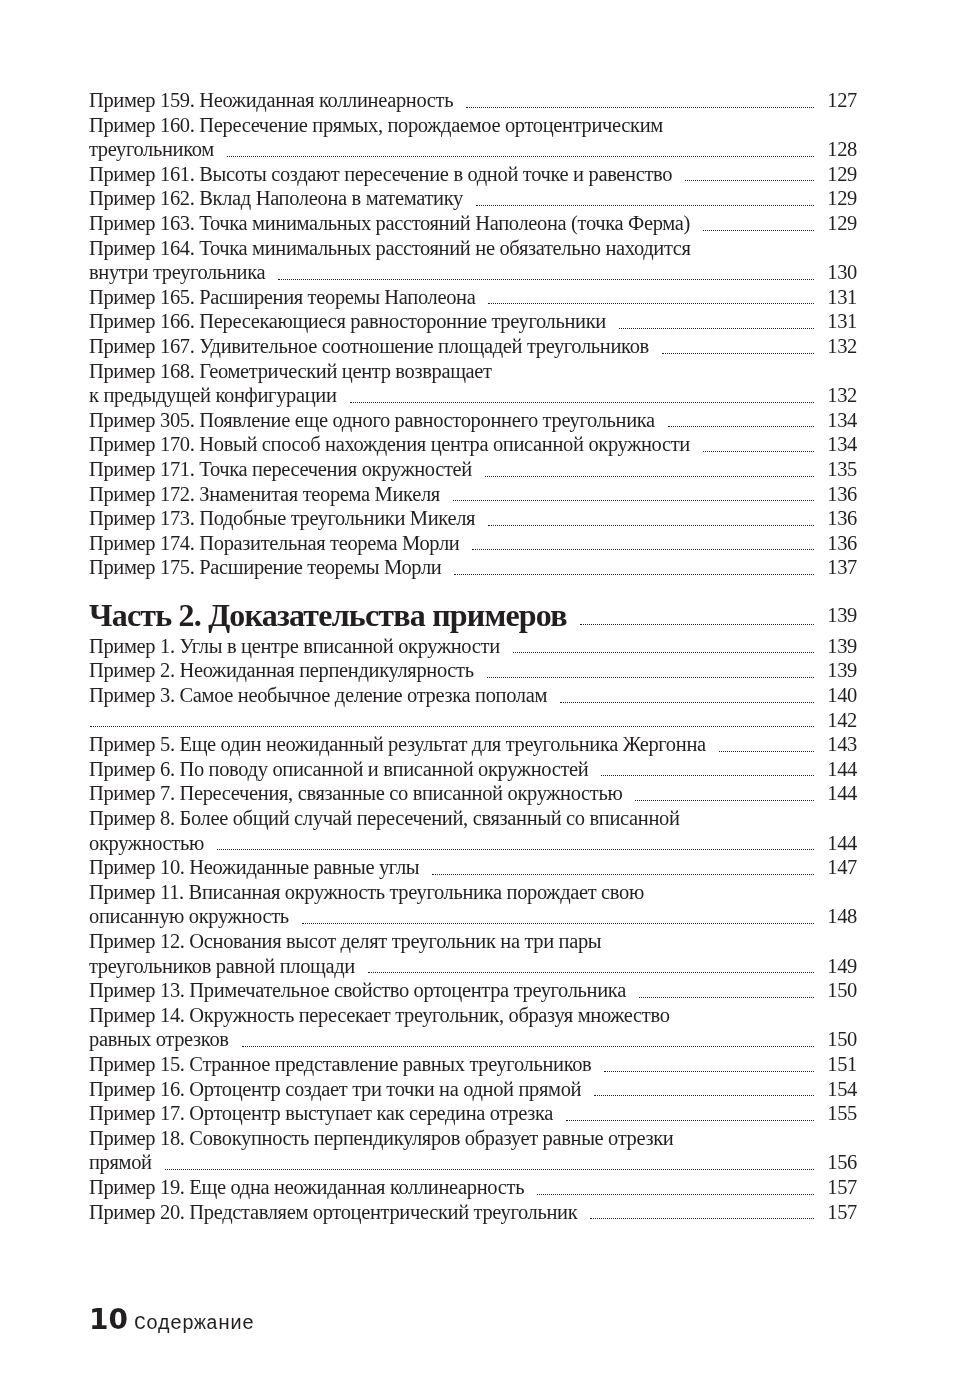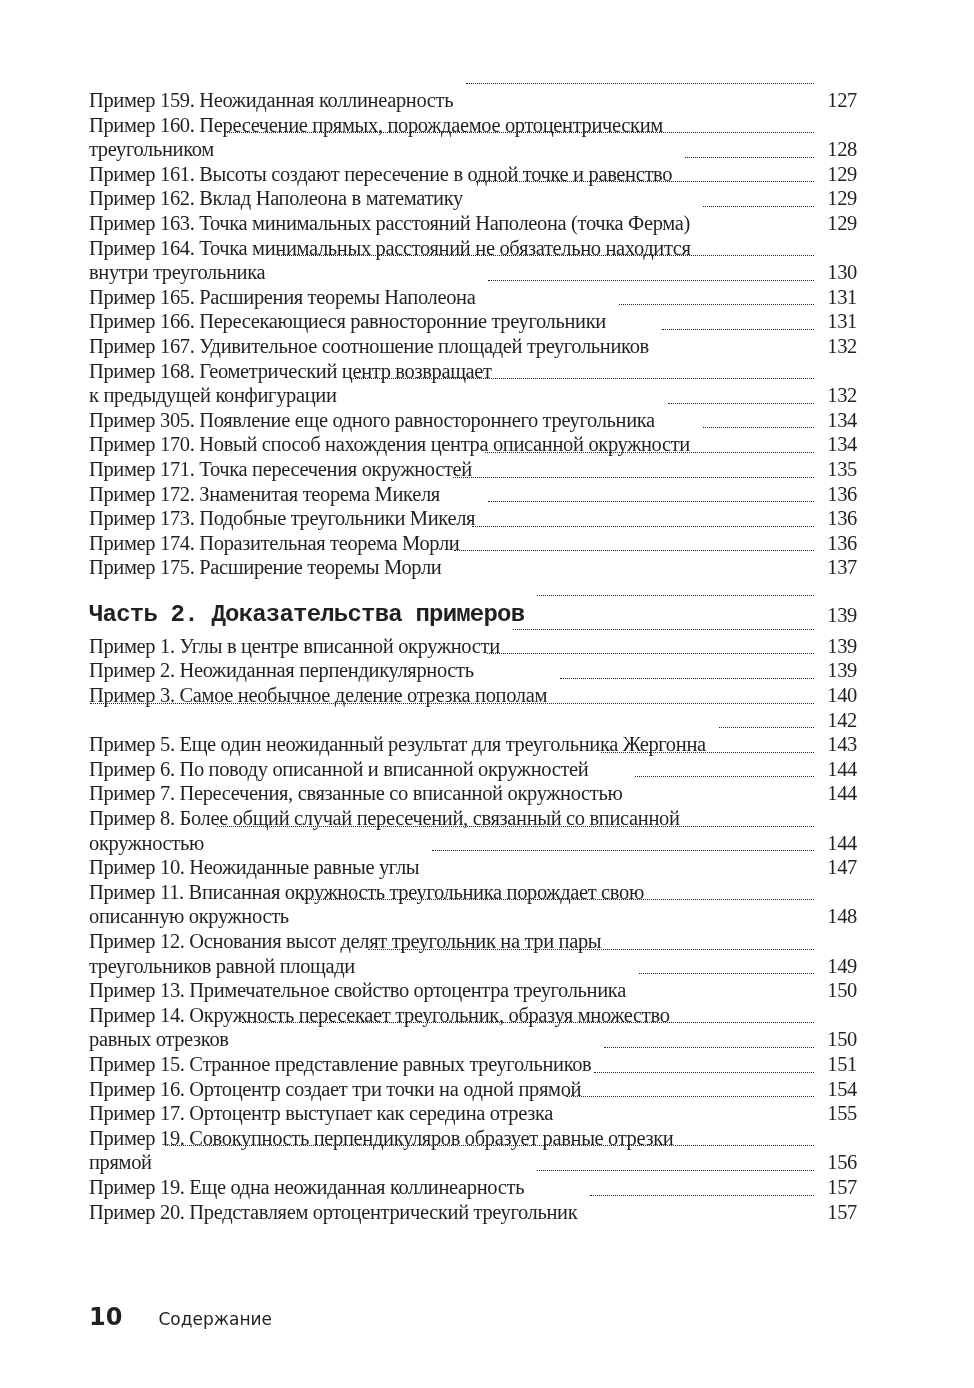--- a/index.html
+++ b/index.html
@@ -1,29 +1,29 @@
 <!DOCTYPE html>
 <html><head>
 <meta charset="utf-8">
 <style>
   html, body { margin: 0; padding: 0; background: #ffffff; }
   body { width: 974px; height: 1388px; position: relative; overflow: hidden; color: #231f20; }
   .page { position: absolute; left: 89px; top: 88px; width: 768px; font-family: "Liberation Serif", "DejaVu Serif", serif; font-size: 20.5px; line-height: 24.6px; letter-spacing: -0.35px; }
   .entry { display: block; }
-  .line { display: flex; align-items: flex-start; white-space: nowrap; gap: 12px; }
+  .line { display: flex; align-items: flex-end; white-space: nowrap; gap: 12px; }
   .line .txt { flex: 0 0 auto; }
   .line .dots { flex: 1 1 auto; overflow: hidden; margin: 0 1px; border-bottom: 1.6px dotted #231f20; position: relative; top: -5px; min-width: 10px; height: 0; }
   .line .pg { flex: 0 0 auto; }
   .first-line { white-space: nowrap; }
   .section { margin-top: 20px; margin-bottom: 4px; }
-  .section .line .txt { font-family: Liberation Mono, monospace; font-weight: bold; font-size: 24px; letter-spacing: -0.8px; }
+  .section .line .txt { font-family: Liberation Serif, serif; font-weight: bold; font-size: 32px; letter-spacing: -0.8px; }
   .section .line { line-height: 30px; }
   .footer { position: absolute; left: 89px; top: 1303px; font-family: "DejaVu Sans", "Liberation Sans", sans-serif; display: flex; align-items: baseline; }
-  .footer .num { font-weight: bold; font-size: 24px; margin-right: 36px; }
-  .footer .label { font-size: 17px; }
+  .footer .num { font-weight: bold; font-size: 28px; margin-right: 6px; }
+  .footer .label { font-size: 20px; font-family: Liberation Mono, monospace; }
 </style>
 </head>
 <body>
 
 <div class="page">
   <div id="part1">
       <div class="entry">
         <div class="line">
           <span class="txt">Пример 159. Неожиданная коллинеарность</span>
           <span class="dots"></span>
@@ -265,21 +265,21 @@
         </div>
       </div>
       <div class="entry">
         <div class="line">
           <span class="txt">Пример 17. Ортоцентр выступает как середина отрезка</span>
           <span class="dots"></span>
           <span class="pg">155</span>
         </div>
       </div>
       <div class="entry">
-        <div class="first-line">Пример 19. Совокупность перпендикуляров образует равные отрезки</div>
+        <div class="first-line">Пример 18. Совокупность перпендикуляров образует равные отрезки</div>
         <div class="line">
           <span class="txt">прямой</span>
           <span class="dots"></span>
           <span class="pg">156</span>
         </div>
       </div>
       <div class="entry">
         <div class="line">
           <span class="txt">Пример 19. Еще одна неожиданная коллинеарность</span>
           <span class="dots"></span>

